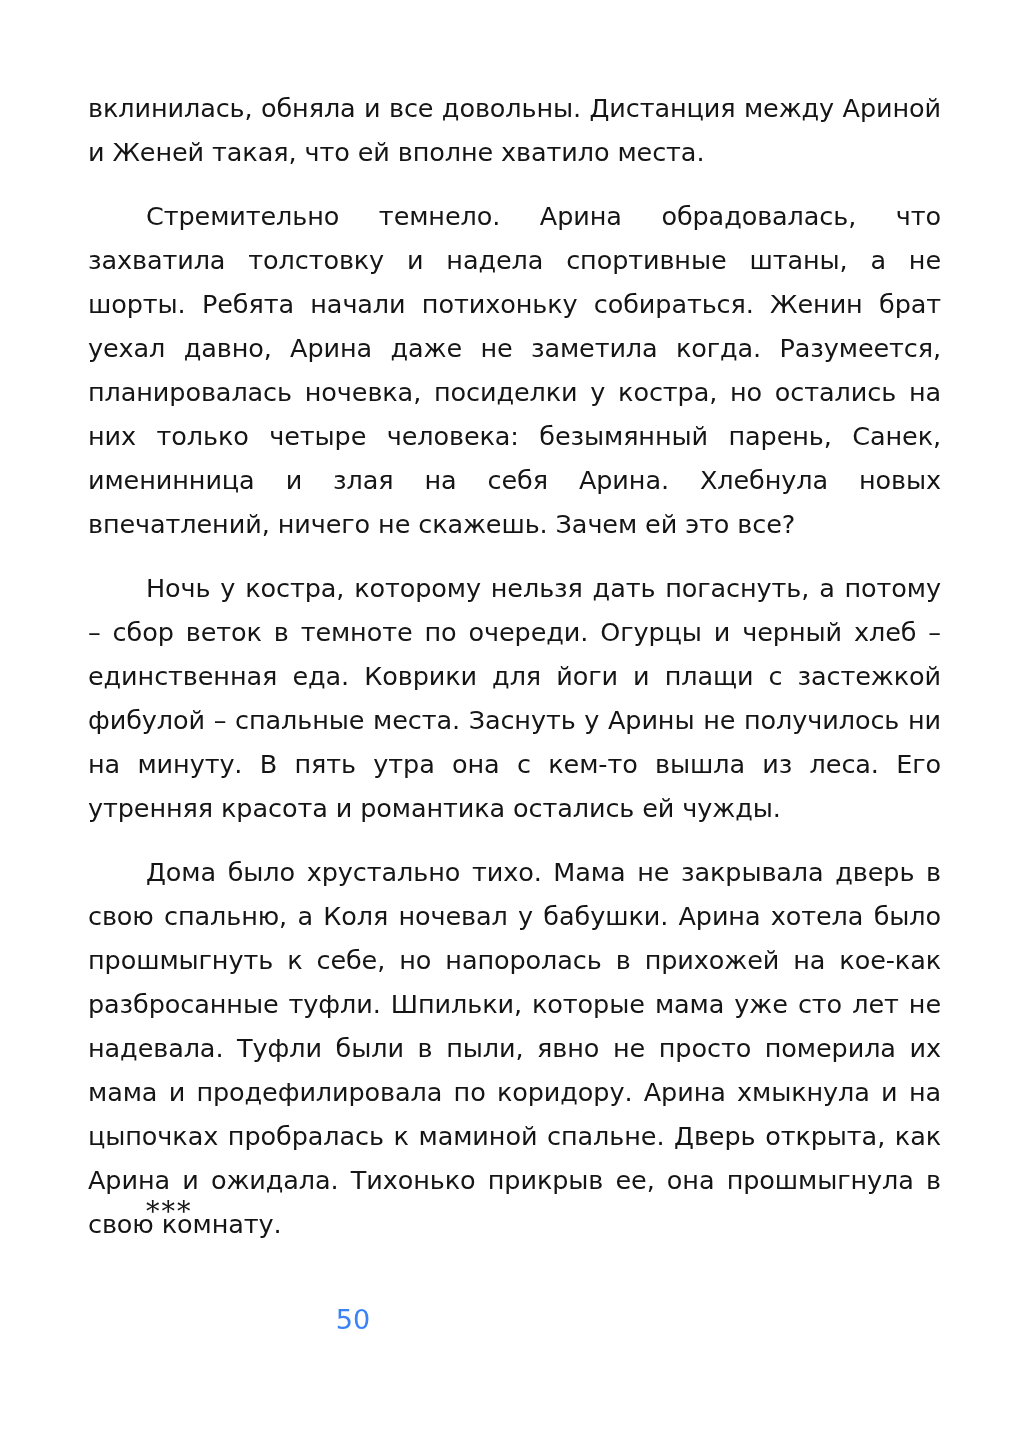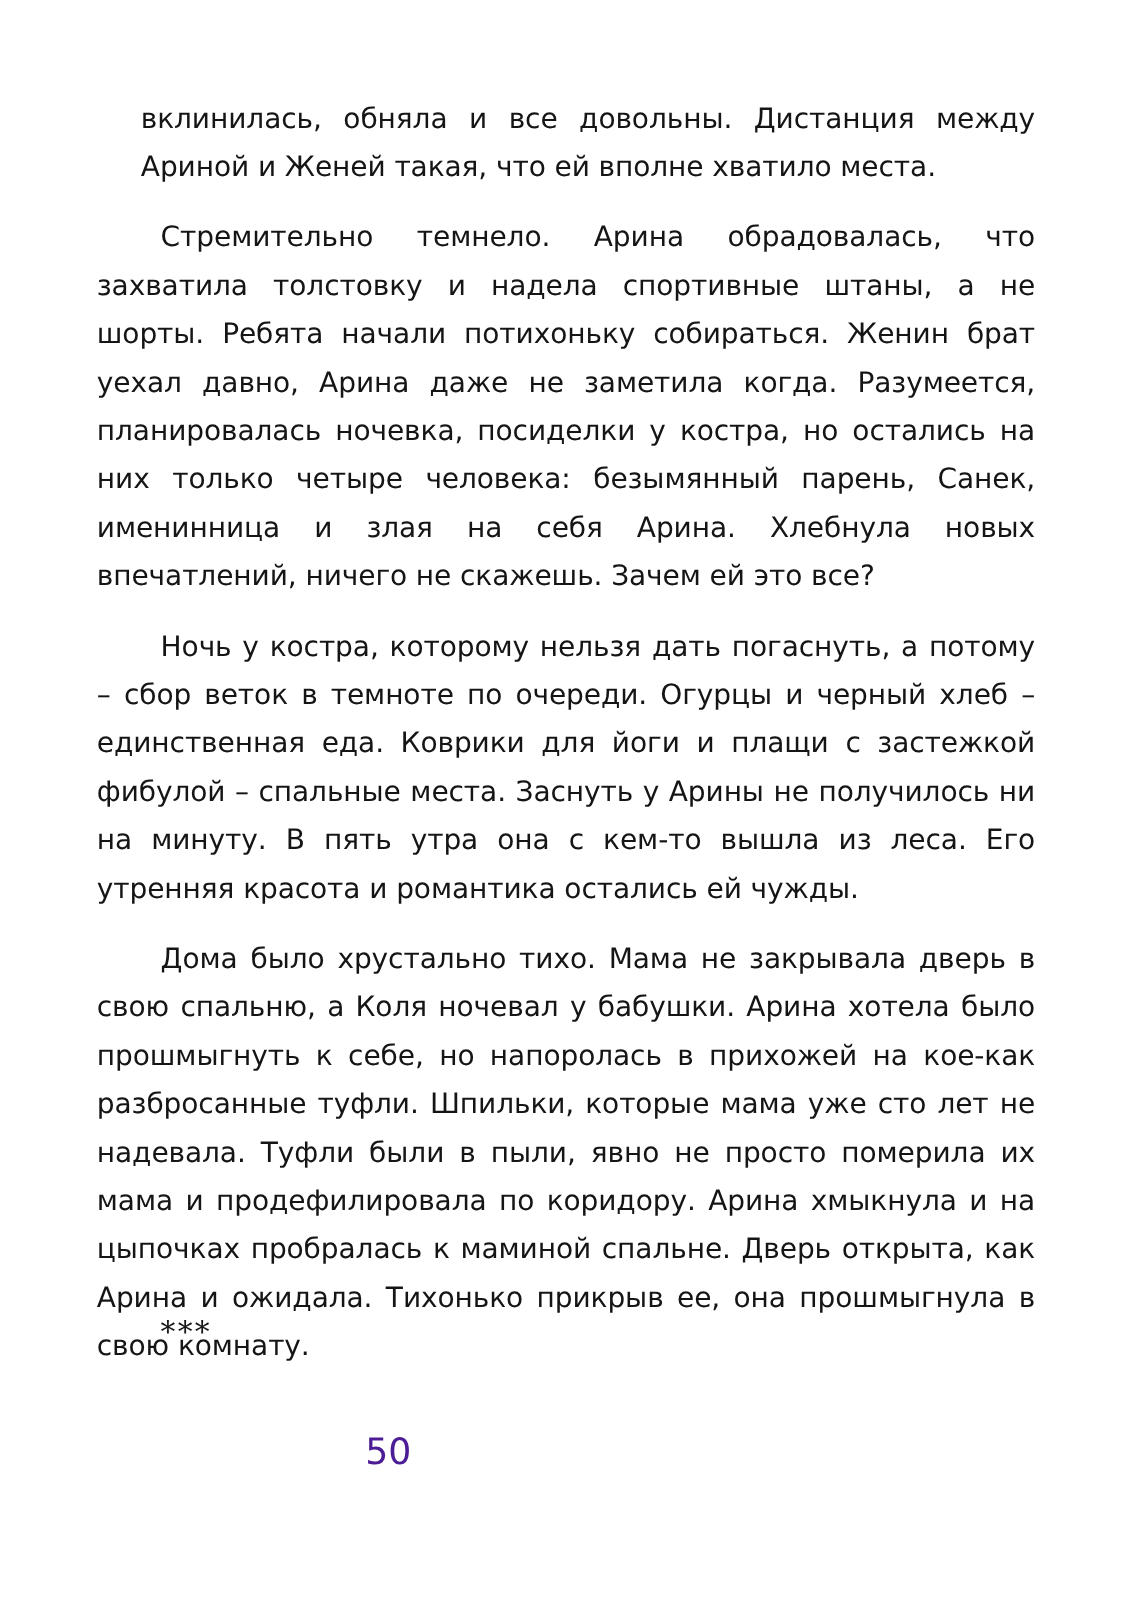--- a/index.html
+++ b/index.html
@@ -36,21 +36,20 @@
     text-justify: inter-word;
     text-indent: 58px;
     letter-spacing: -0.1px;
     word-spacing: 0px;
     hyphens: none;
     -webkit-hyphens: none;
   }
 
   p.para.no-indent {
     text-indent: 0;
-    margin-left: 40px;
   }
 
   
   p.para:last-of-type {
     margin-bottom: 0;
   }
 
   .scene-break {
     position: absolute;
     left: 146px;
@@ -62,23 +61,23 @@
     font-family: "DejaVu Serif", "Liberation Serif", serif;
     white-space: pre;
   }
 
   .page-number {
     position: absolute;
     left: 0;
     top: 1303px;
     width: 706px;
     text-align: center;
-    font-size: 33px;
+    font-size: 27px;
     line-height: 34px;
-    color: #4c1d95;
+    color: #3b82f6;
     font-family: "DejaVu Sans", "Liberation Sans", sans-serif;
   }
 </style>
 </head>
 <body>
 
 <div class="page">
 
   <div class="text-block">
     <p class="para no-indent">вклинилась, обняла и все довольны. Дистанция между Ариной и Женей такая, что ей вполне хватило места.</p>

